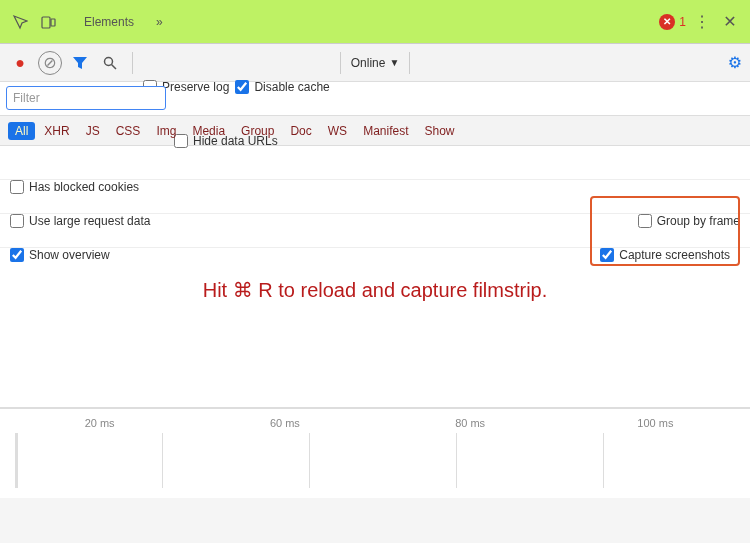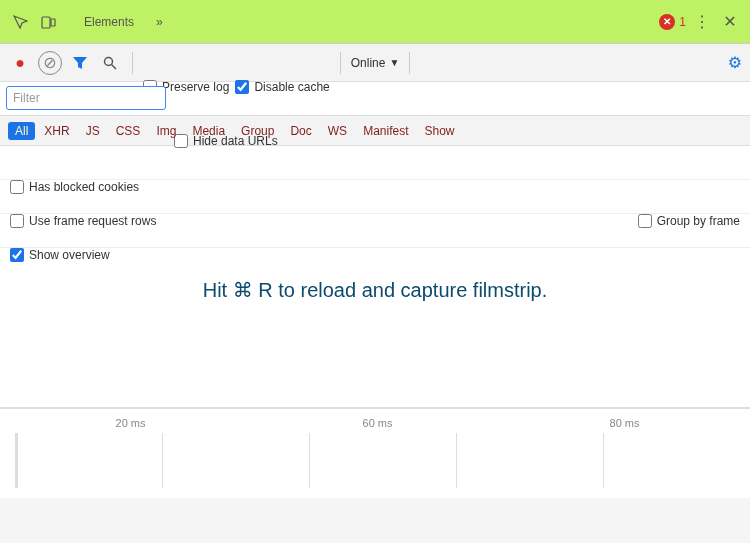--- a/index.html
+++ b/index.html
@@ -239,21 +239,21 @@
       display: flex;
       flex-direction: column;
       align-items: center;
       justify-content: flex-start;
       padding-top: 30px;
       height: 160px;
       border-bottom: 1px solid #ddd;
     }
     .reload-hint {
       font-size: 20px;
-      color: #0c4a6e;
+      color: #b91c1c;
       font-weight: 300;
       margin-bottom: 8px;
     }
 
     
     .timeline {
       background: #fff;
       border-top: 1px solid #ddd;
       padding: 8px 0;
       height: 90px;
@@ -409,46 +409,53 @@
 <div class="options-row">
   <label class="checkbox-label">
     <input type="checkbox" style="">
     <span>Has blocked cookies</span>
   </label>
 </div>
 
 <div class="options-row">
   <label class="checkbox-label">
     <input type="checkbox" style="">
-    <span>Use frame request rows</span>
+    <span>Use large request data</span>
   </label>
   <div style="flex:1;"></div>
   <label class="checkbox-label">
     <input type="checkbox" style="">
     <span>Group by frame</span>
   </label>
 </div>
 
 <div class="options-row">
   <label class="checkbox-label">
     <input type="checkbox" checked="" style="">
     <span>Show overview</span>
   </label>
   <div style="flex:1;"></div>
+  <div class="capture-highlight">
+    <label class="checkbox-label">
+      <input type="checkbox" checked="" style="">
+      <span>Capture screenshots</span>
+    </label>
+  </div>
 </div>
 
 <div class="main-content">
   <div class="reload-hint">Hit ⌘ R to reload and capture filmstrip.</div>
 </div>
 
 <div class="timeline">
   <div class="timeline-markers">
     <div class="timeline-marker">20 ms</div>
     <div class="timeline-marker">60 ms</div>
     <div class="timeline-marker">80 ms</div>
+    <div class="timeline-marker">100 ms</div>
   </div>
   <div style="position:relative; height:55px; margin: 4px 0 0 15px;">
     <div class="left-sidebar-line"></div>
     <div class="timeline-vline" style="left:20%;"></div>
     <div class="timeline-vline" style="left:40%;"></div>
     <div class="timeline-vline" style="left:60%;"></div>
     <div class="timeline-vline" style="left:80%;"></div>
 
   </div>
 </div>

